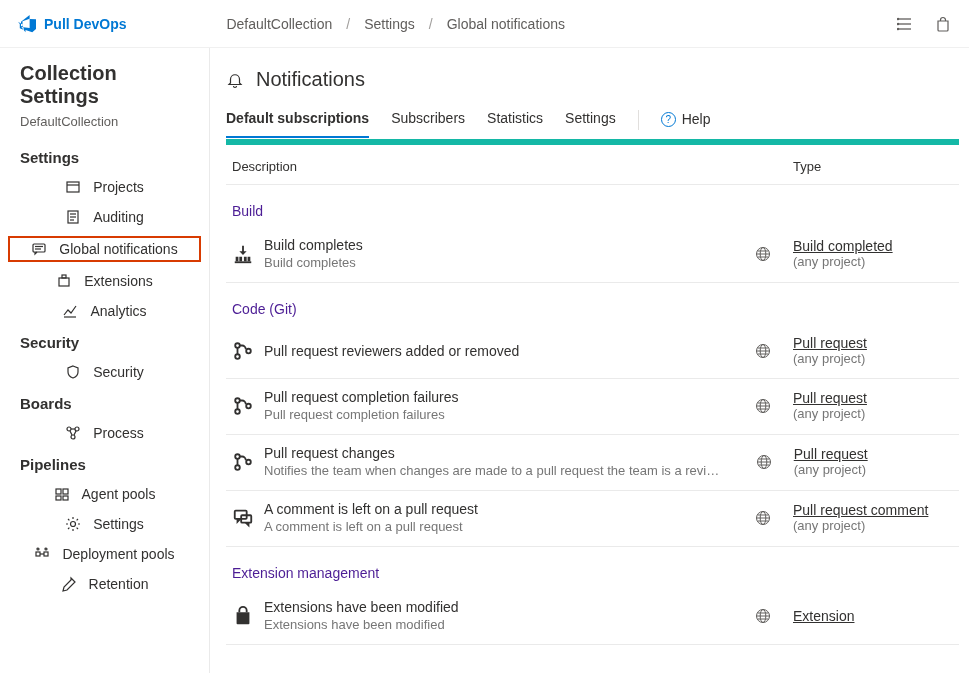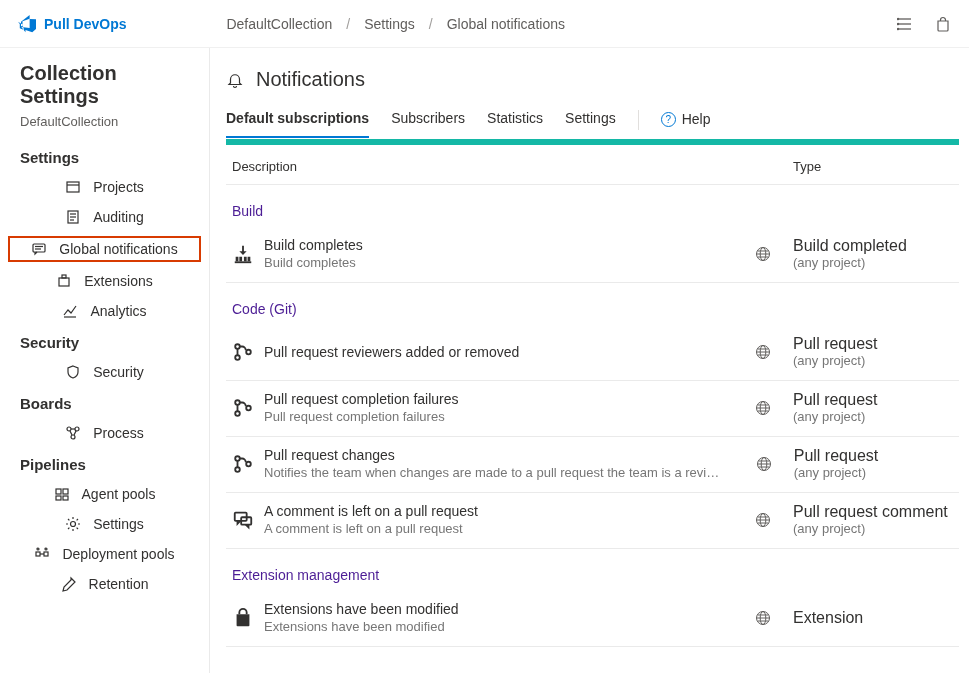--- a/index.html
+++ b/index.html
@@ -53,21 +53,21 @@
   .group-label { font-size:14px; color:#4c1d95; padding:18px 6px 8px 6px; }
   .row { display:flex; align-items:center; padding:10px 6px 12px 6px; border-bottom:1px solid #eaeaea; }
   .row-icon { width:32px; display:flex; justify-content:flex-start; flex-shrink:0;}
   .row-icon svg{width:22px;height:22px;}
   .row-main { flex:1; padding-right:10px;}
   .row-title { font-size:14px; color:#323130; }
   .row-sub { font-size:13px; color:#767676; margin-top:2px; white-space:nowrap; overflow:hidden; text-overflow:ellipsis; max-width:460px;}
   .row-mid { width:60px; display:flex; justify-content:center; }
   .globe-icon{width:16px;height:16px;}
   .row-type { width:160px; }
-  .row-type .t1{font-size:16px;}
+  .row-type .t1{font-size:14px;text-decoration:underline;}
   .row-type .t2{font-size:13px; color:#767676;}
 </style>
 </head>
 <body>
 
 <div class="top-bar">
   <div class="brand">
     <span class="brand-icon">
       <svg viewBox="0 0 24 24" fill="#0078d4">
           <path d="M0 8.9l2.4 3.2v5.4L8 20l-2-7.5L0 8.9zm24-3.4v13l-5 4.5-9-3v3L4.5 16l11 1.4V5.2L24 5.5zM15.5 5L6 8.4v6.8l-2-.7V8.9L15.5 0v5z"></path>

